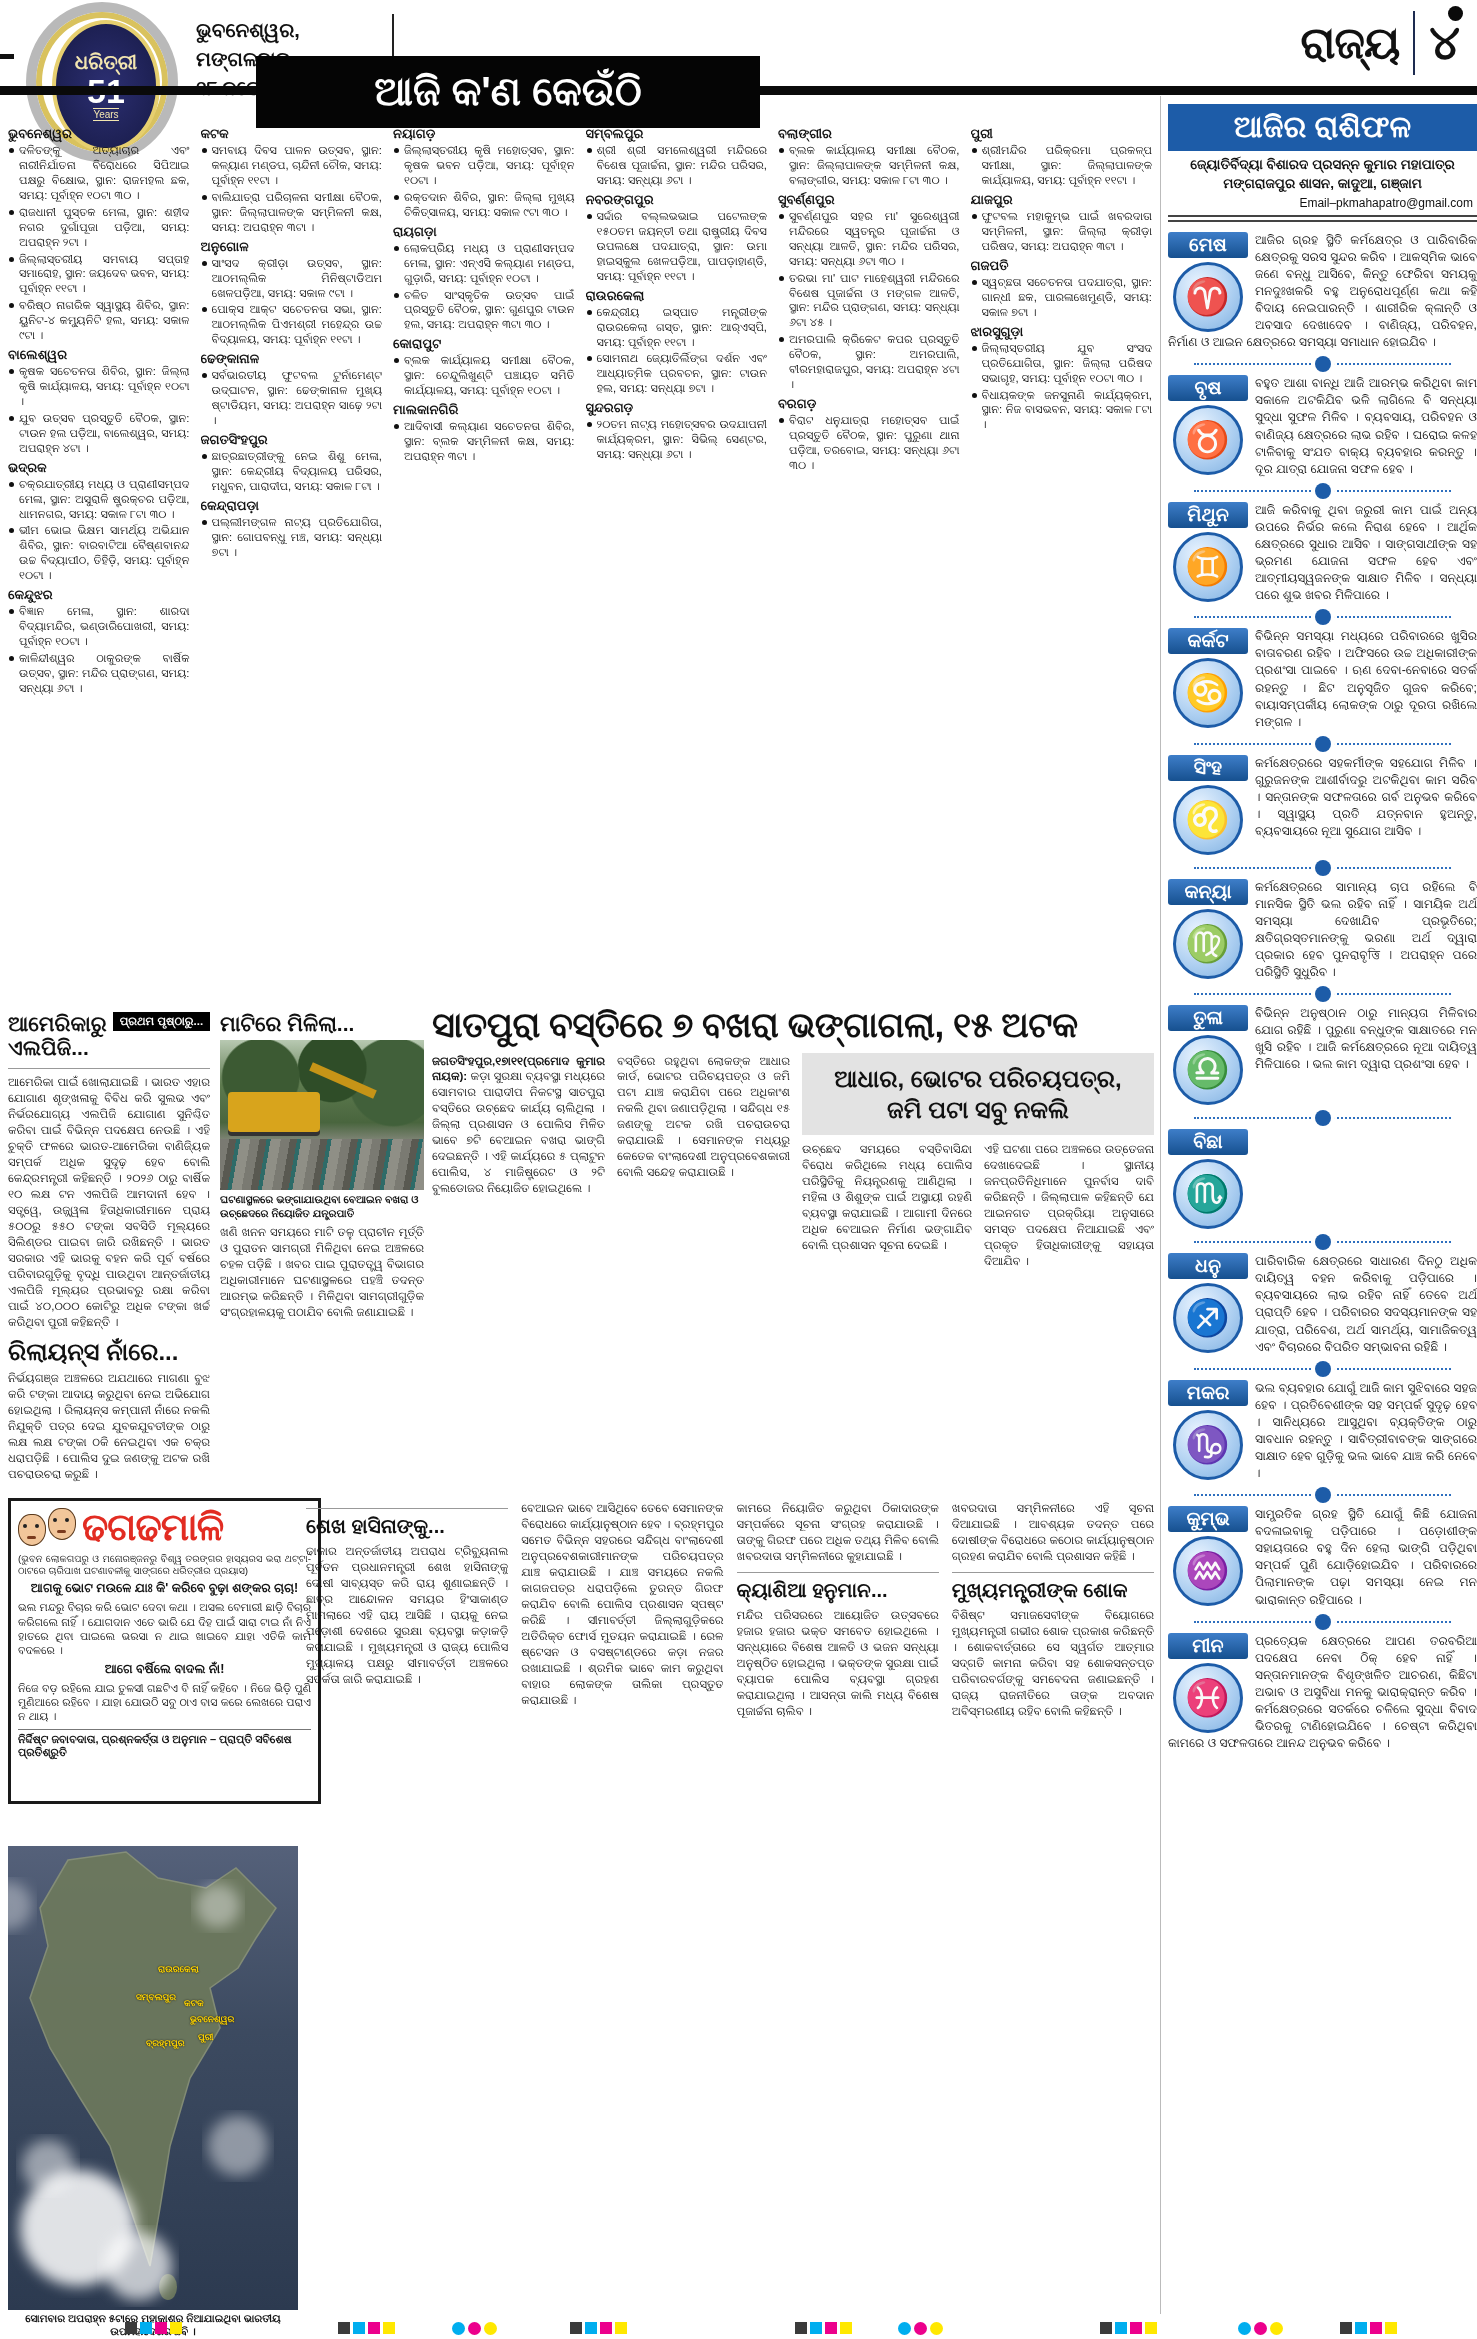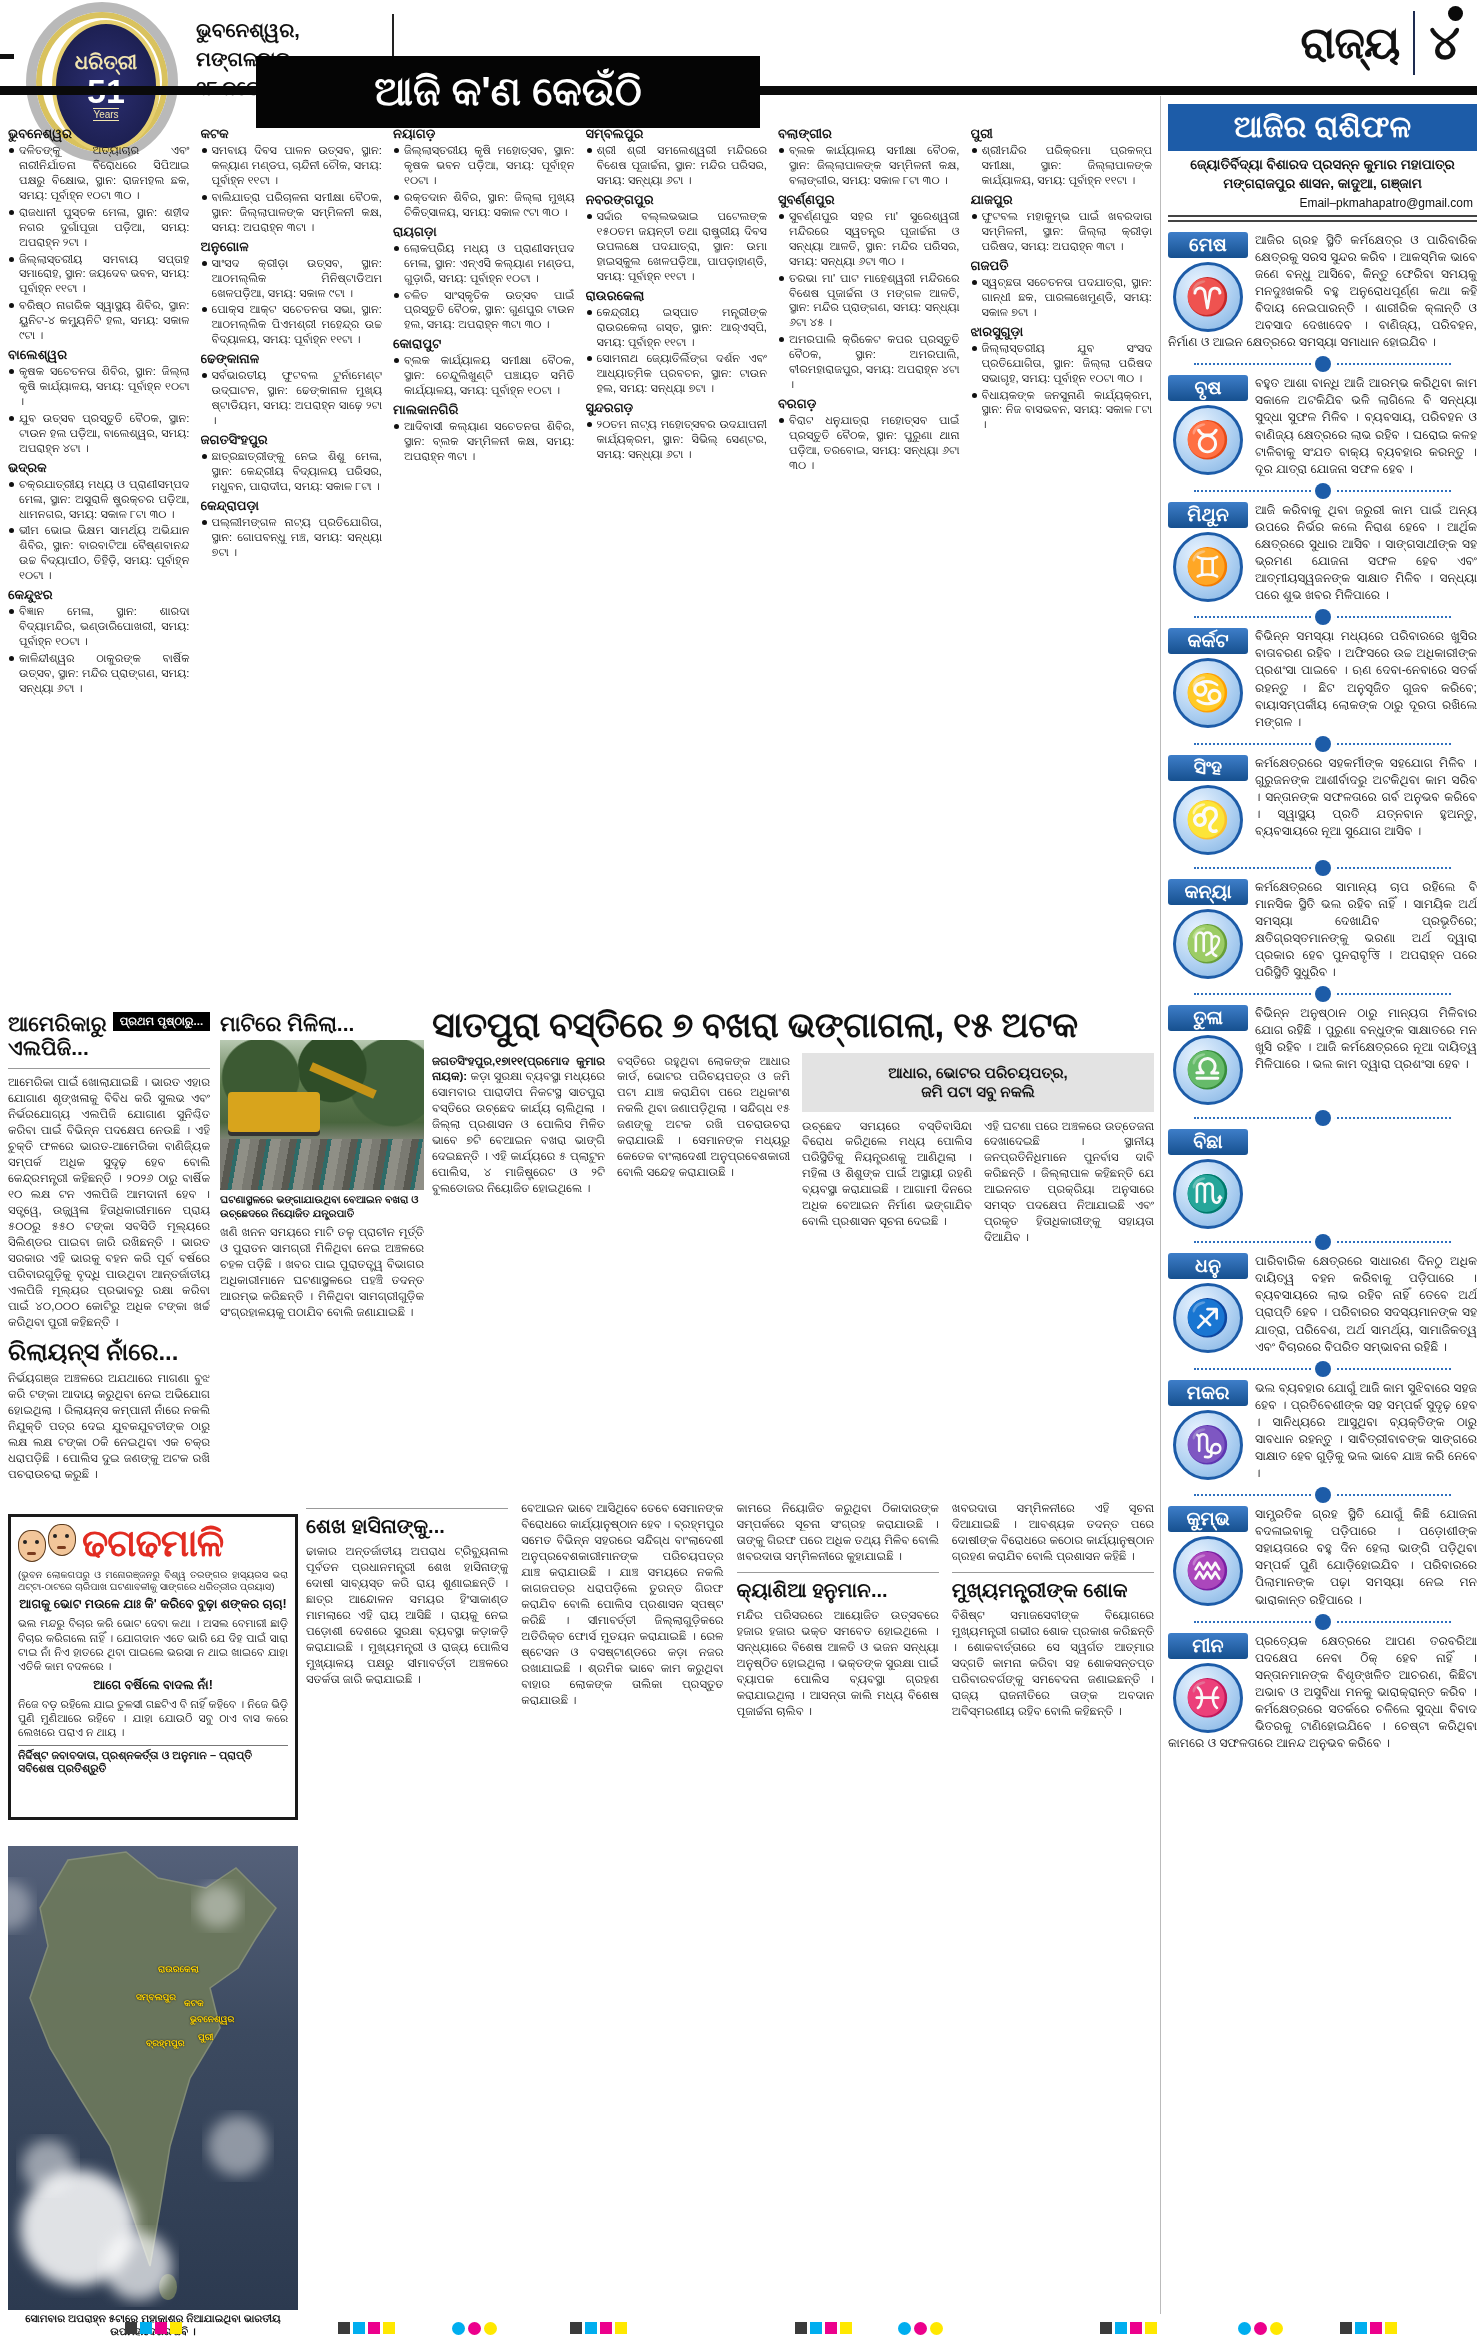--- a/index.html
+++ b/index.html
@@ -40,25 +40,25 @@
   .photo .trees{position:absolute;left:0;top:0;width:100%;height:62%;background:radial-gradient(circle at 20% 40%,#3c5a33 0 22%,transparent 23%),radial-gradient(circle at 55% 30%,#2f4d28 0 26%,transparent 27%),radial-gradient(circle at 85% 45%,#41603a 0 24%,transparent 25%);}
   .photo .digger{position:absolute;left:8px;top:52px;width:92px;height:40px;background:#d8a41c;border-radius:4px;box-shadow:0 4px 0 #333;}
   .photo .arm{position:absolute;left:88px;top:36px;width:70px;height:9px;background:#c69417;transform:rotate(24deg);}
   .photo .rubble{position:absolute;bottom:0;left:0;width:100%;height:34%;background:repeating-linear-gradient(100deg,#7a7a72 0 9px,#595951 9px 16px,#2e6b68 16px 20px,#8f8f86 20px 30px);}
   .caption{font-size:10.5px;line-height:1.3;font-weight:bold;margin-bottom:4px;}
   #satpura{left:432px;top:1006px;width:722px;height:486px;overflow:hidden;}
   #sat-headline{font-size:35px;font-weight:bold;letter-spacing:-0.5px;line-height:1.1;margin:0 0 8px;}
   .sat-flex{display:flex;gap:12px;}
   .sat-col{flex:1;font-size:11.6px;line-height:1.38;text-align:justify;}
   .byline{font-weight:bold;}
-  .hl-box{background:#e3e3e3;padding:10px 8px;text-align:center;font-weight:bold;font-size:15px;line-height:1.3;margin-bottom:6px;}
+  .hl-box{background:#e3e3e3;padding:10px 8px;text-align:center;font-weight:bold;font-size:24px;line-height:1.3;margin-bottom:6px;}
   .sat-right{width:352px;display:flex;flex-direction:column;}
   .sat-right .pair{display:flex;gap:12px;flex:1;overflow:hidden;}
   
-  #cartoon{left:8px;top:1498px;width:290px;height:306px;border:3px solid #1a1a1a;padding:5px 7px;box-sizing:border-box;overflow:hidden;margin-top:16px;}
+  #cartoon{left:8px;top:1498px;width:313px;height:306px;border:3px solid #1a1a1a;padding:5px 7px;box-sizing:border-box;overflow:hidden;}
   .car-head{display:flex;align-items:center;gap:6px;}
   .faces{position:relative;width:58px;height:44px;flex:none;}
   .face{position:absolute;width:26px;height:30px;background:#f2c69a;border-radius:45% 45% 50% 50%;border:1.5px solid #5a3a1d;}
   .face.f1{left:0;top:8px;}
   .face.f2{left:30px;top:2px;}
   .face::before{content:"";position:absolute;left:4px;top:9px;width:4px;height:4px;border-radius:50%;background:#222;box-shadow:12px 0 0 #222;}
   .face::after{content:"";position:absolute;left:8px;bottom:6px;width:9px;height:3px;border-radius:2px;background:#7a3b1e;}
   .car-title{color:#e22c22;font-size:38px;font-weight:bold;letter-spacing:-1px;}
   .car-intro{font-size:9.8px;line-height:1.25;text-align:justify;margin:3px 0;}
   .car-q{font-weight:bold;font-size:12.5px;text-align:center;margin:4px 0;}

